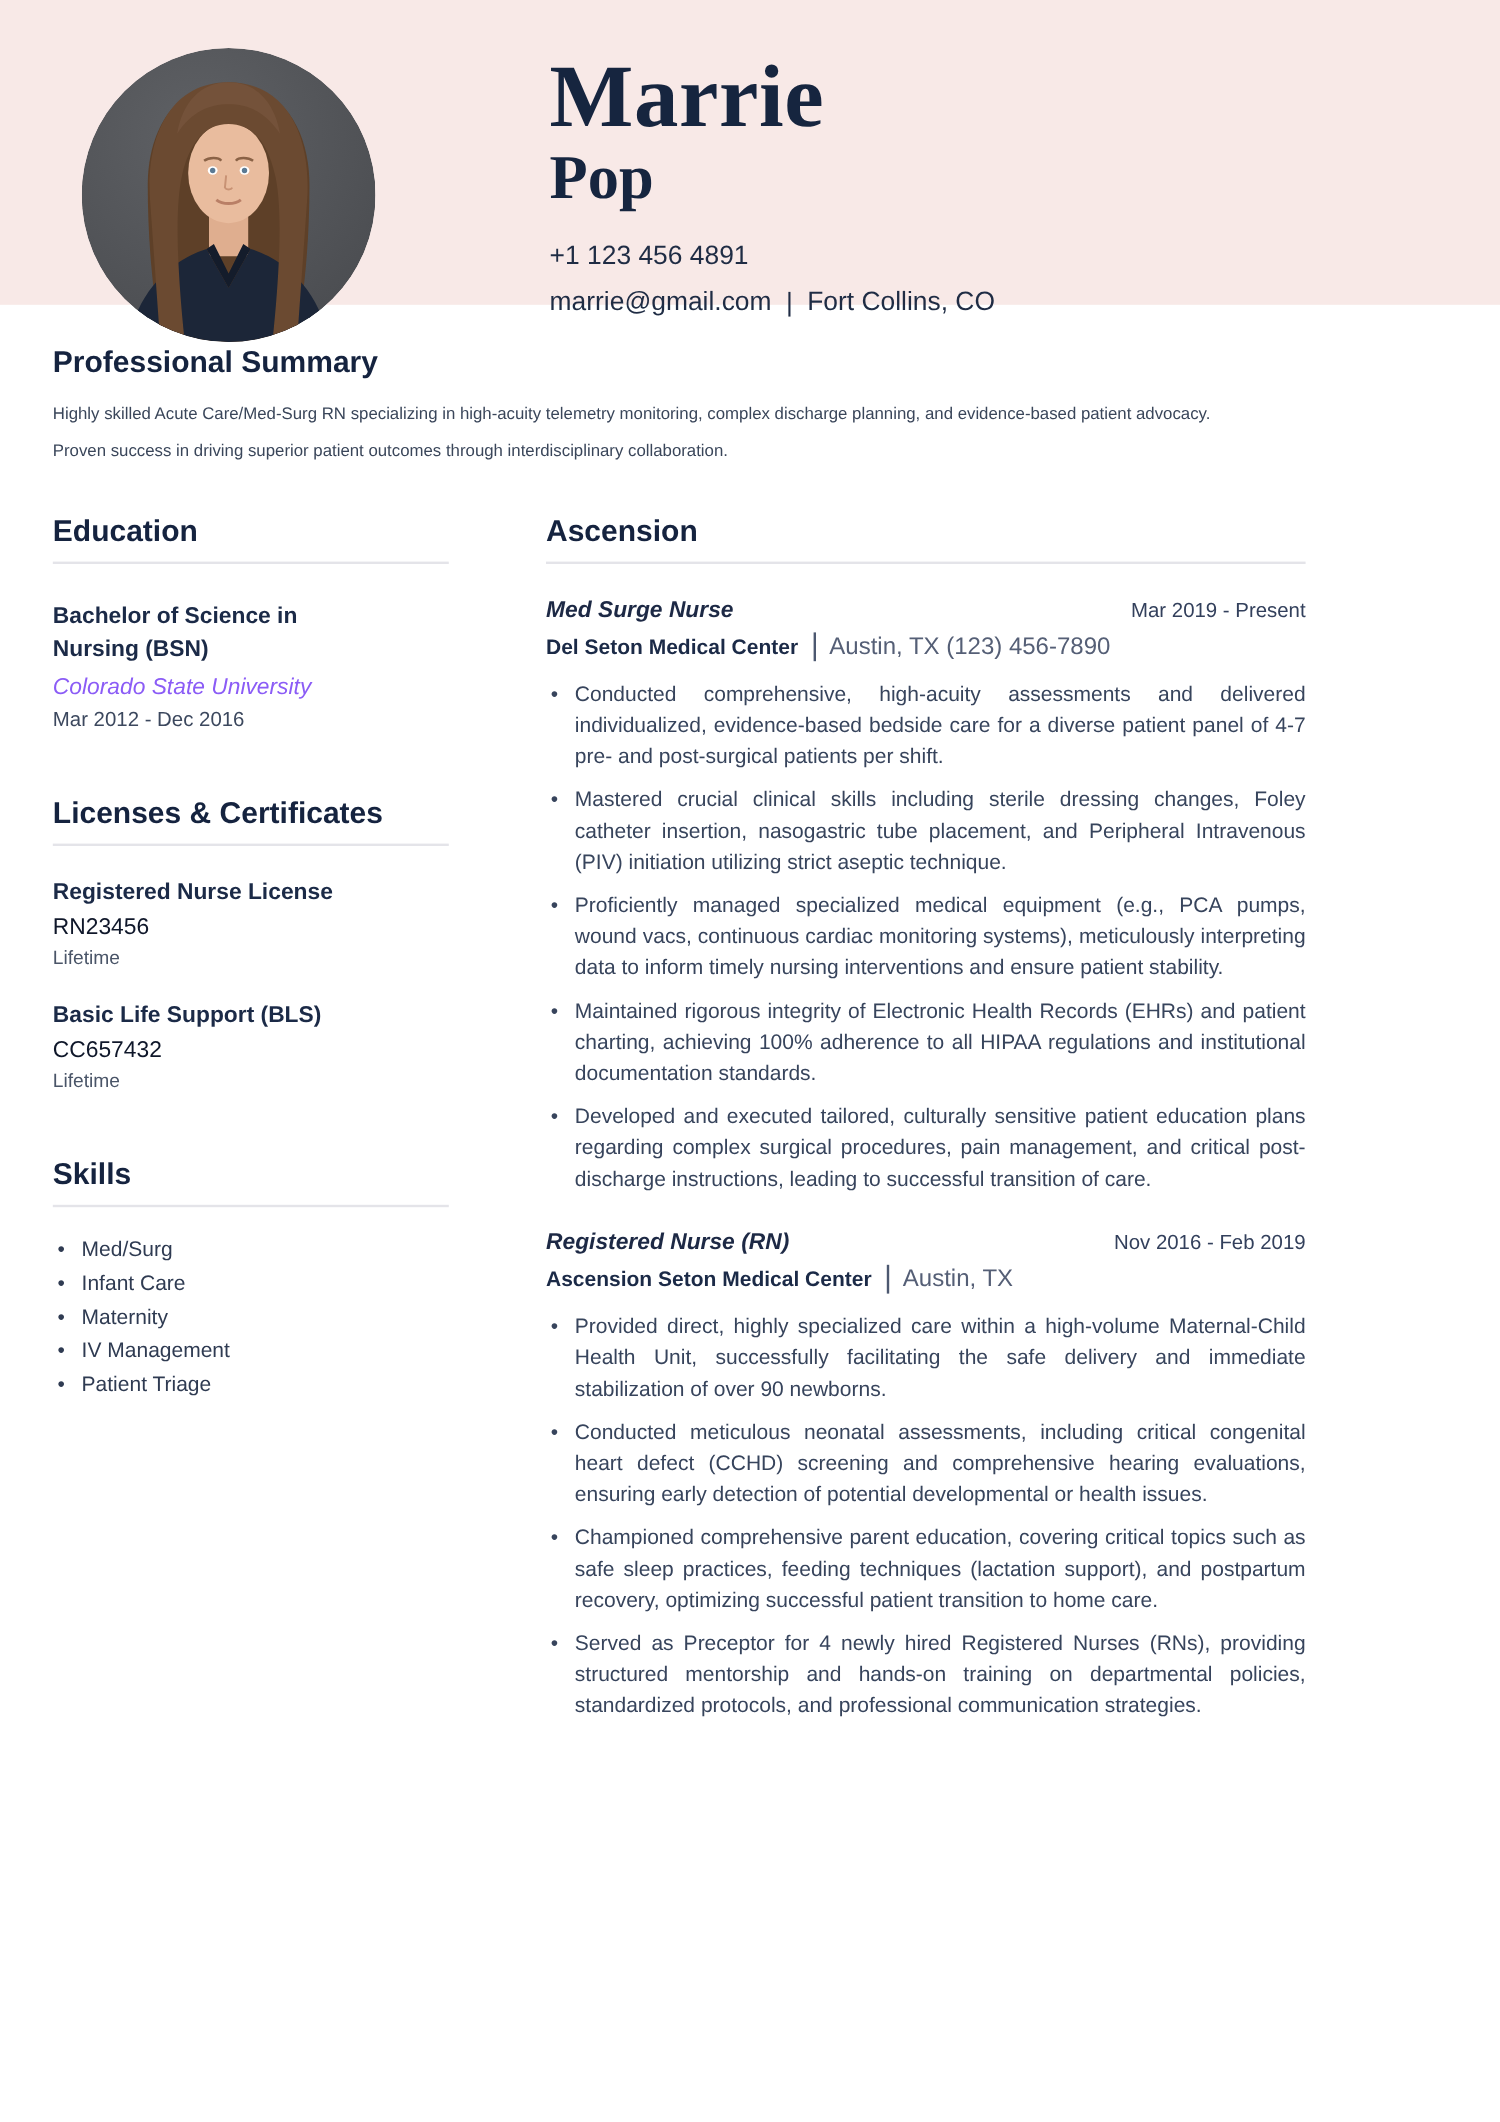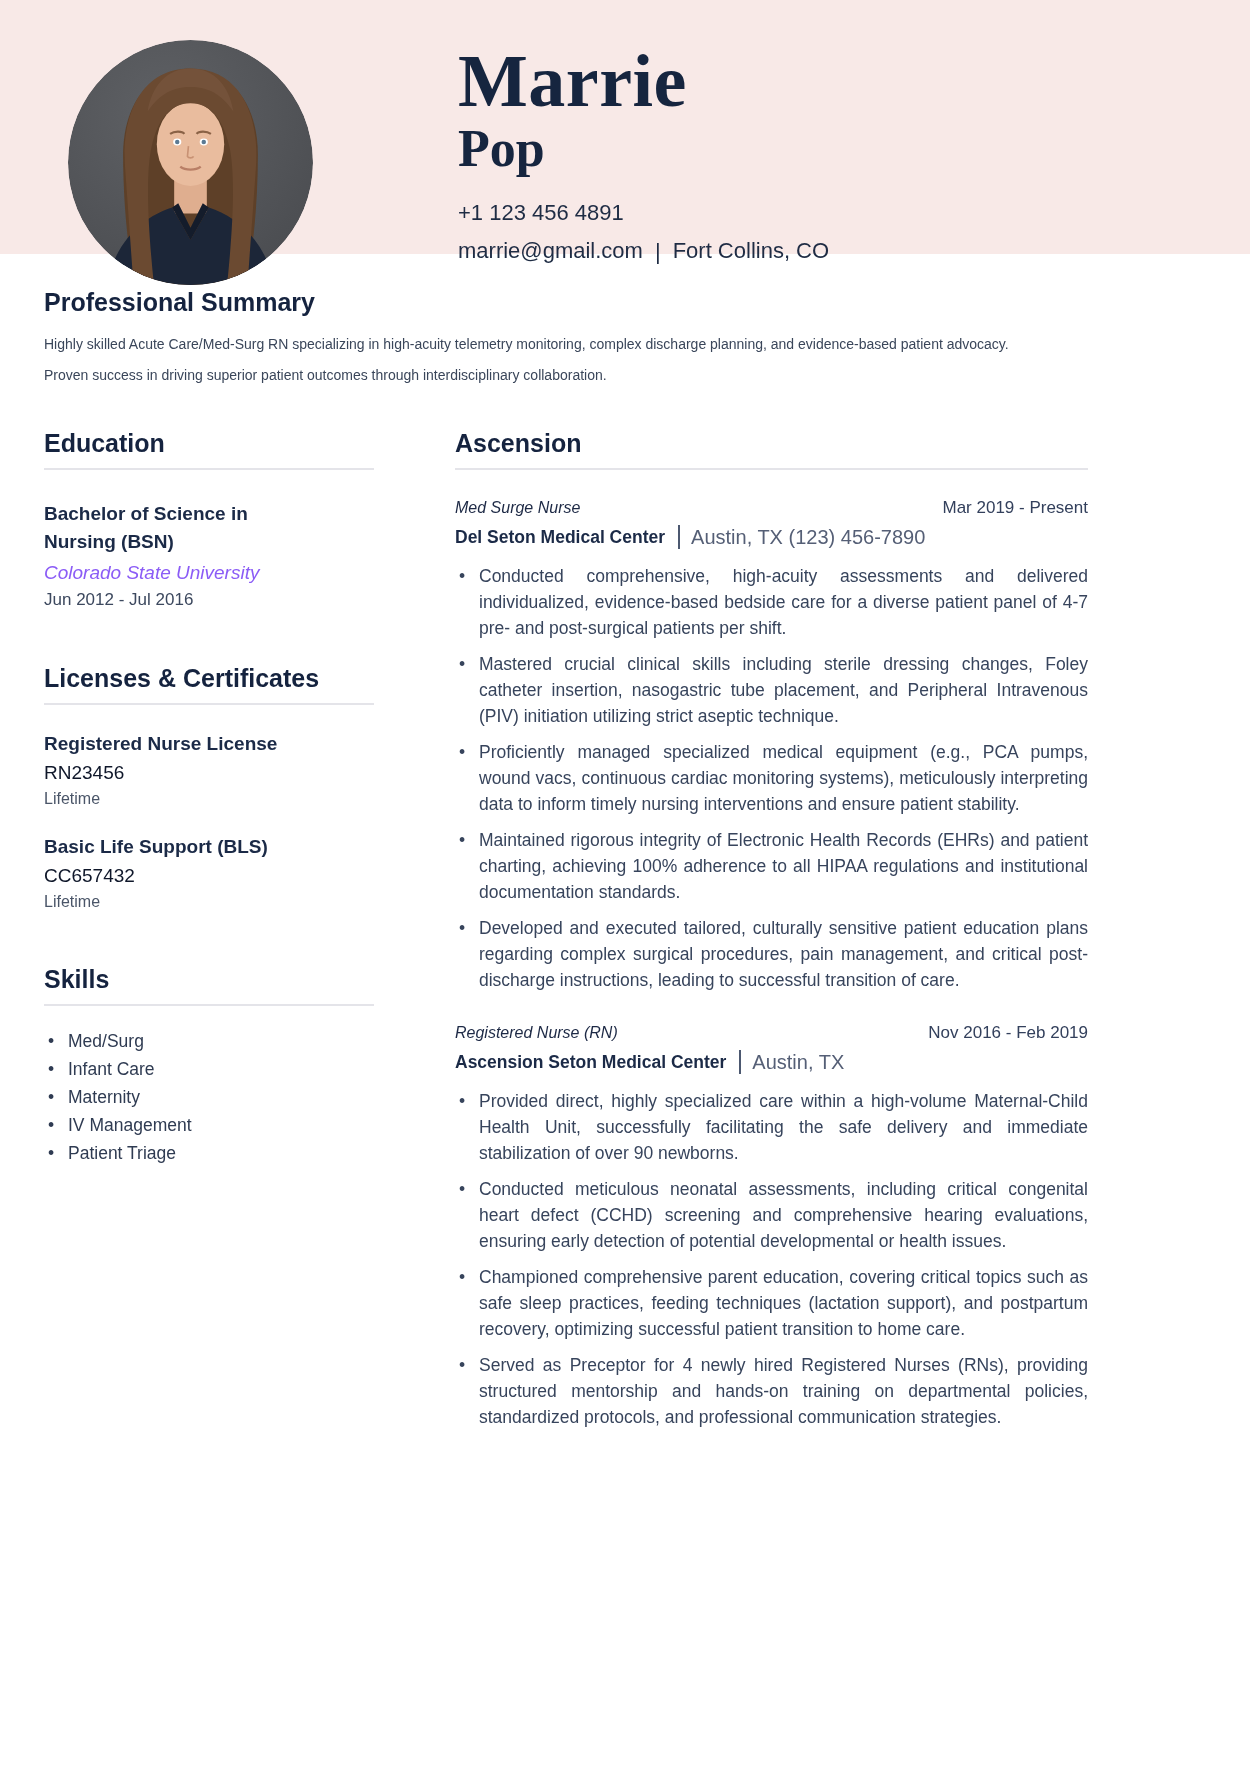--- a/index.html
+++ b/index.html
@@ -90,21 +90,21 @@
   }
   .skills-list li::before {
     content:"•";
     position:absolute; left:4px; top:0;
     color:#2f3b52;
   }
 
   
   .job { margin-top:28px; }
   .job-head { display:flex; justify-content:space-between; align-items:baseline; }
-  .job-role { font-size:16px; font-weight:400; font-style:italic; color:#1d2945;text-align:right; }
+  .job-role { font-size:19px; font-weight:700; font-style:italic; color:#1d2945;text-align:right; }
   .job-dates { font-size:17px; color:#33405c; }
   .job-sub { margin-top:7px; display:flex; align-items:center; }
   .job-company { font-size:17.5px; font-weight:700; color:#1b2a47; }
   .job-divider {
     display:inline-block;
     width:2px; height:24px;
     background:#4c5870;
     margin:0 11px 0 13px;
   }
   .job-location { font-size:20px; color:#555f76; }
@@ -181,21 +181,21 @@
   <div class="columns">
 
     <div class="col-left">
 
       <section>
         <div class="section-title">Education</div>
         <hr class="section-rule">
         <div class="edu-item">
           <div class="edu-degree">Bachelor of Science in Nursing (BSN)</div>
           <div class="edu-school">Colorado State University</div>
-          <div class="edu-dates">Jun 2012 - Jul 2016</div>
+          <div class="edu-dates">Mar 2012 - Dec 2016</div>
         </div>
       </section>
 
       <section class="section-block">
         <div class="section-title">Licenses &amp; Certificates</div>
         <hr class="section-rule">
         <div class="lic-item">
           <div class="lic-name">Registered Nurse License</div>
           <div class="lic-number">RN23456</div>
           <div class="lic-validity">Lifetime</div>

